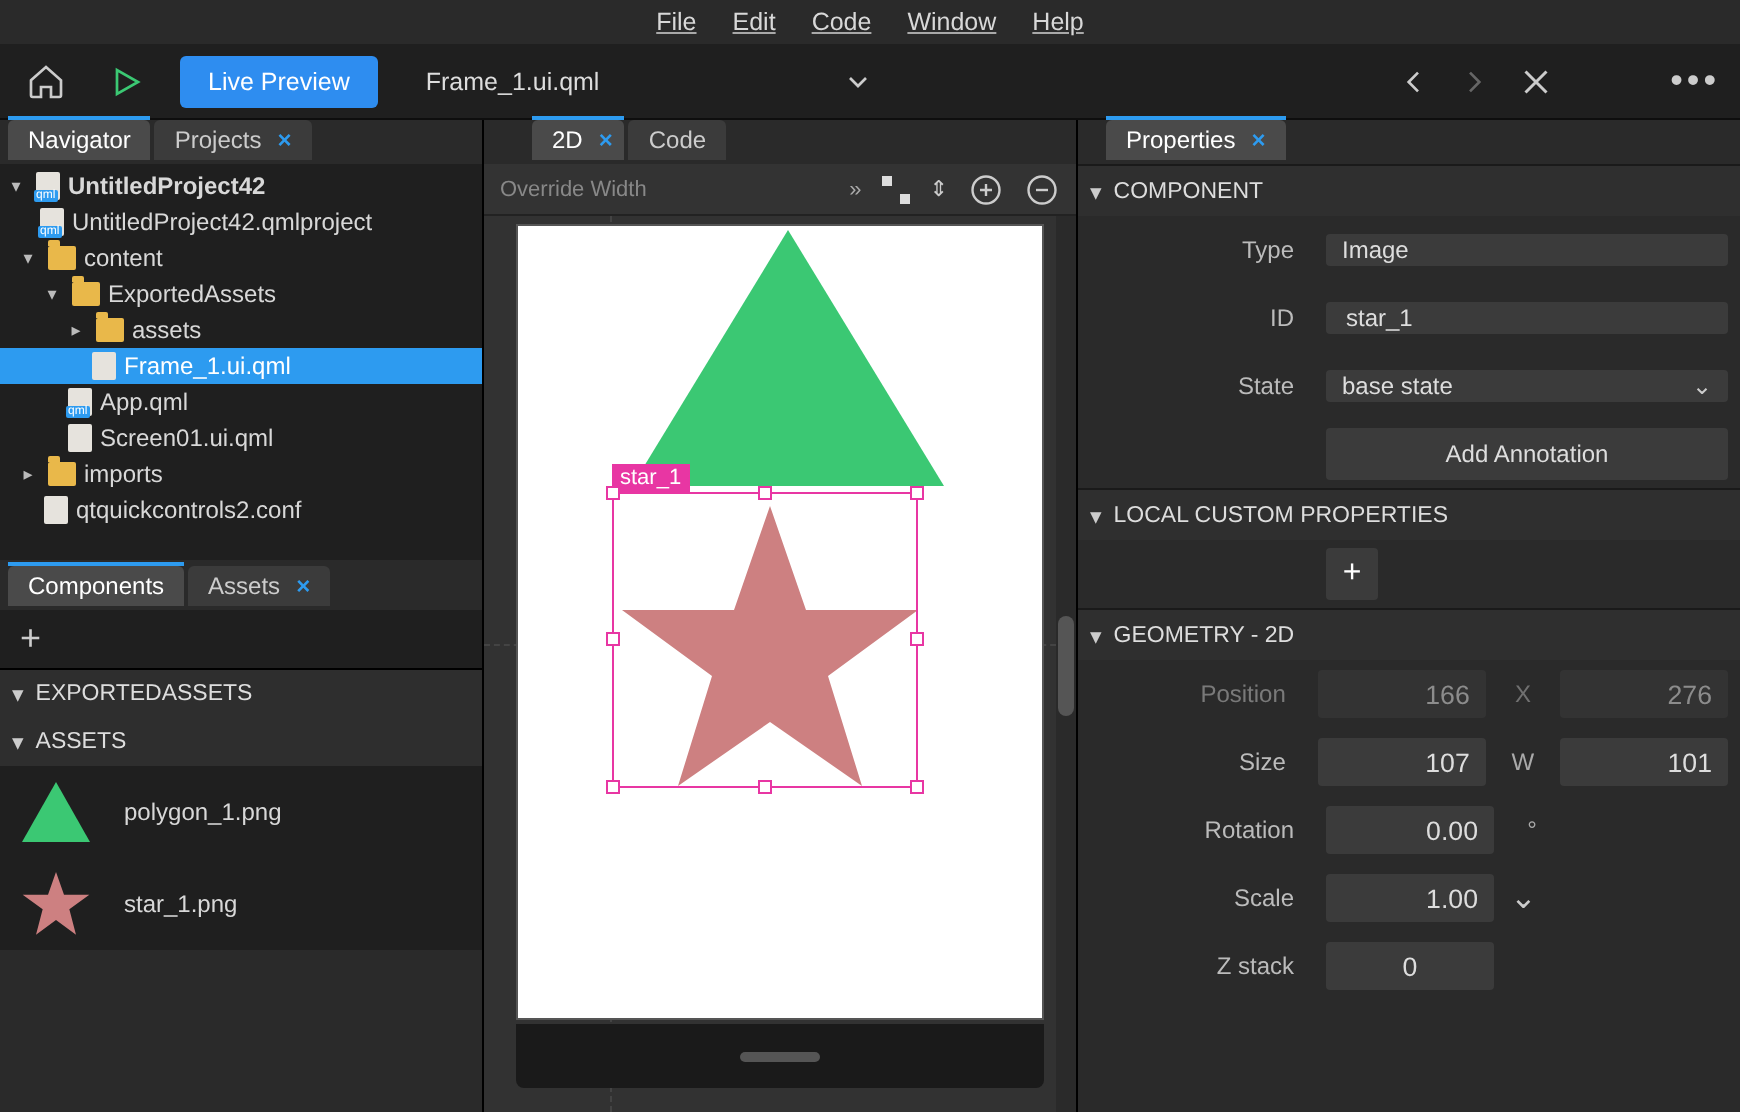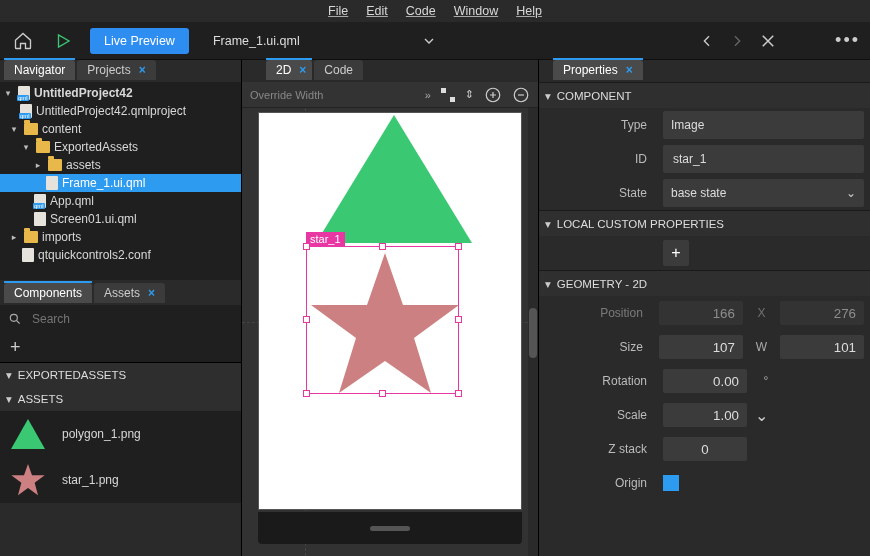--- a/index.html
+++ b/index.html
@@ -71,21 +71,21 @@
   .sel-box{position:absolute;border:1px solid var(--pink);}
   .sel-handle{position:absolute;width:7px;height:7px;background:#fff;border:1px solid var(--pink);}
   .sel-label{position:absolute;background:var(--pink);color:#fff;font-size:11px;padding:1px 4px;}
   .vscroll{position:absolute;right:0;top:0;bottom:0;width:10px;background:#2a2a2a;}
   .vscroll-thumb{position:absolute;left:1px;right:1px;top:200px;height:50px;background:#555;border-radius:4px;}
 
   
   .prop-sect-hdr{height:26px;display:flex;align-items:center;gap:6px;padding:0 6px;background:#2f2f2f;color:#ddd;font-size:11.5px;border-top:1px solid #1a1a1a;}
   .prop-row{display:flex;align-items:center;height:34px;padding:0 6px;gap:8px;background:var(--bg);}
   .prop-label{width:110px;text-align:right;color:#bbb;font-size:12px;padding-right:8px;}
-  .prop-field{flex:1;height:28px;background:#3b3b3b;border:none;color:#ddd;padding:0 8px;font-size:12px;border-radius:2px;display:flex;align-items:center;}
+  .prop-field{flex:1;height:16px;background:#3b3b3b;border:none;color:#ddd;padding:0 8px;font-size:12px;border-radius:2px;display:flex;align-items:center;}
   .prop-field input{background:transparent;border:none;color:#ddd;font-size:12px;outline:none;width:100%;}
   .prop-btn{height:26px;background:#3b3b3b;color:#ddd;display:flex;align-items:center;justify-content:center;border-radius:2px;}
   .num-field{width:84px;height:24px;background:#3b3b3b;border:none;color:#ddd;text-align:right;padding:0 8px;border-radius:2px;}
   .unit{width:22px;text-align:center;color:#aaa;}
   .disabled{opacity:.55;}
   .chev{color:#ccc;}
   .sq-btn{width:26px;height:26px;background:#3b3b3b;color:#fff;display:flex;align-items:center;justify-content:center;font-size:16px;border-radius:2px;}
 </style>
 </head>
 <body>
@@ -203,29 +203,20 @@
 
     <div class="tabstrip2">
       <div class="tab active">
           <span>Components</span>
         </div>
       <div class="tab">
           <span>Assets</span>
           <span class="close-x">×</span>
         </div>
     </div>
-    <div class="search-row">
-      <span>
-          <svg width="14" height="14" viewBox="0 0 24 24" fill="none" stroke="#aaa" stroke-width="2">
-            <circle cx="10" cy="10" r="6"></circle>
-            <path d="M20 20l-5-5"></path>
-          </svg>
-        </span>
-      <input placeholder="Search" style="">
-    </div>
     <div class="plus-row">
         <span style="font-size:18px;color:#ccc;">+</span>
       </div>
 
     <div class="sect-header">
         <span class="chev">▾</span>
         <span>EXPORTEDASSETS</span>
       </div>
     <div class="sect-header">
         <span class="chev">▾</span>
@@ -341,20 +332,24 @@
           <input value="star_1" style="">
         </div>
     </div>
     <div class="prop-row">
       <div class="prop-label">State</div>
       <div class="prop-field" style="justify-content:space-between">
           <span>base state</span>
           <span class="chev">⌄</span>
         </div>
     </div>
+    <div class="prop-row">
+      <div class="prop-label"></div>
+      <div class="prop-btn" style="flex:1">Add Annotation</div>
+    </div>
 
     <div class="prop-sect-hdr">
         <span class="chev">▾</span>
         <span>LOCAL CUSTOM PROPERTIES</span>
       </div>
     <div class="prop-row">
       <div class="prop-label"></div>
       <div class="sq-btn">+</div>
     </div>
 
@@ -385,19 +380,14 @@
       <div class="prop-label">Scale</div>
       <input class="num-field" value="1.00" style="">
       <span class="chev" style="font-size:16px;">⌄</span>
       <div style="flex:1"></div>
     </div>
     <div class="prop-row">
       <div class="prop-label">Z stack</div>
       <input class="num-field" style="text-align: center;" value="0">
       <div style="flex:1"></div>
     </div>
-    <div class="prop-row">
-      <div class="prop-label">Origin</div>
-      <div style="width:16px;height:16px;background:#2d9bf0;"></div>
-      <div style="flex:1"></div>
-    </div>
   </div>
 </div>
 
 </body></html>

